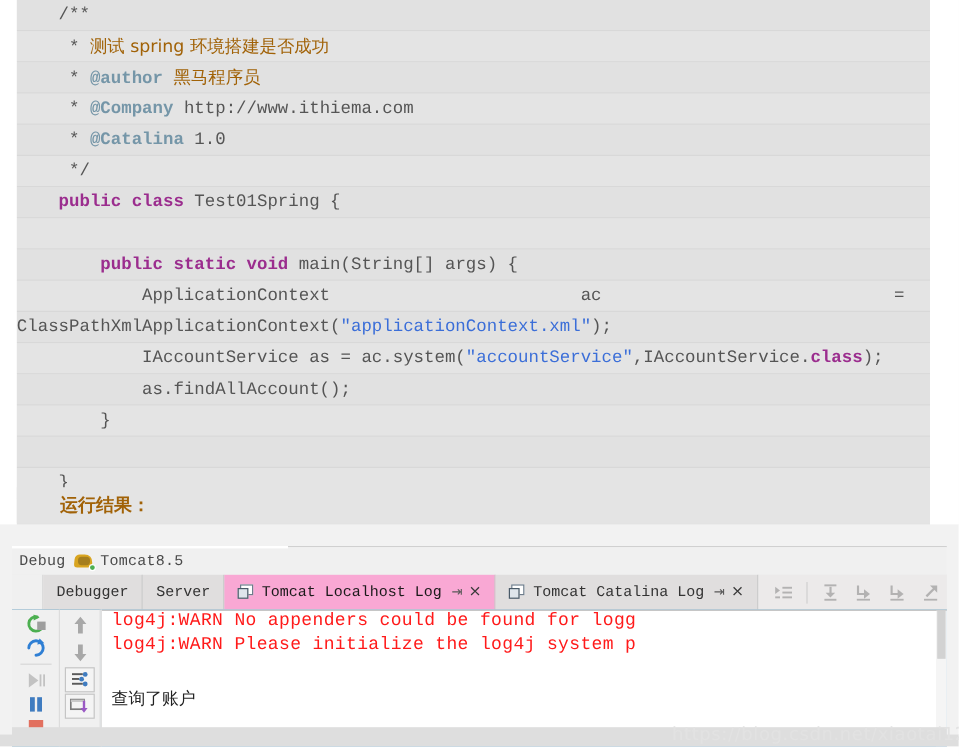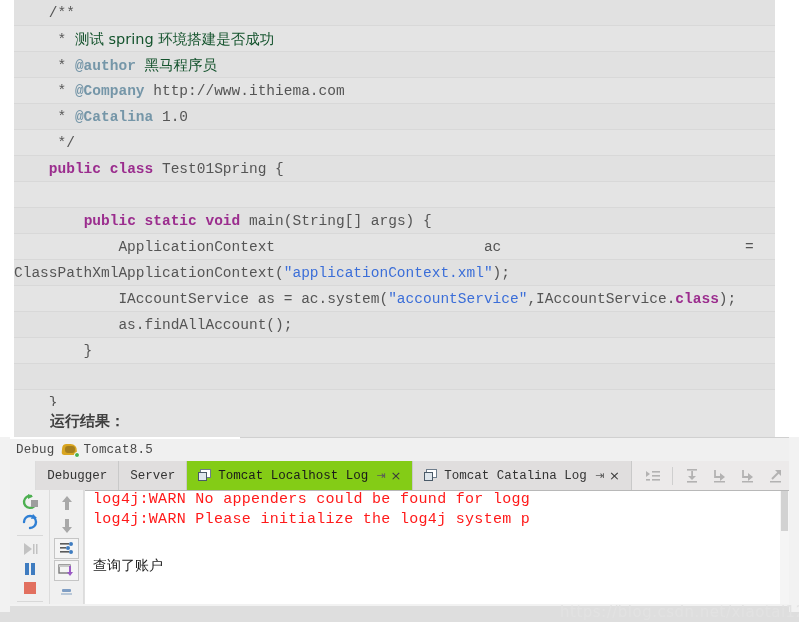--- a/index.html
+++ b/index.html
@@ -37,53 +37,53 @@
     box-sizing: border-box;
     padding-left: 0px;
   }
   .code-line:nth-child(odd) { background: #e1e1e1; }
   .code-line:nth-child(even) { background: #e4e4e4; }
 
   .tok-kw      { color: #9b2d8e; font-weight: bold; text-align: right; }
   .tok-doc-tag { color: #7596a8; font-weight: bold; }
   .tok-str     { color: #3b6ed8; }
   .tok-plain   { color: #555555; }
-  .tok-cn      { font-family: "DejaVu Sans", sans-serif; color: #14532d; }
+  .tok-cn      { font-family: "DejaVu Sans", sans-serif; color: #a16207; }
   .tok-var-underline { color: #555555; }
 
   
   #run-result-label {
     position: absolute;
     left: 14px;
     top: 406px;
     width: 761px;
     height: 30px;
     background: #e4e4e4;
     font-family: "DejaVu Sans", sans-serif;
     font-weight: bold;
     font-size: 15px;
-    color: #404040;
+    color: #a16207;
     line-height: 30px;
     padding-left: 36px;
     box-sizing: border-box;
   }
 
   
   #ide-window {
     position: absolute;
     left: 0px;
     top: 437px;
     width: 799px;
     height: 175px;
     background: #f2f2f2;
   }
   #ide-inner {
     position: absolute;
     left: 10px;
-    top: 0;
+    top: 18px;
     width: 779px;
     height: 166px;
     background: #f0f0f0;
     border-top: 1px solid #d0d0d0;
   }
 
   
   #debug-strip {
     position: absolute;
     left: 0; top: 0;
@@ -156,21 +156,21 @@
     padding: 0 11px;
     font-family: "Liberation Mono", monospace;
     font-size: 12.5px;
     color: #333333;
     background: #e0dede;
     border-right: 1px solid #c9c9c9;
     cursor: default;
     white-space: nowrap;
   }
   .tab.active {
-    background: #84cc16;
+    background: #f9a8d4;
     color: #1a1a1a;
     justify-content: center;
   }
   .tab .tab-icon {
     width: 14px; height: 13px;
     margin-right: 6px;
     position: relative;
     flex: none;
   }
   .tab .tab-icon .frame-a {

